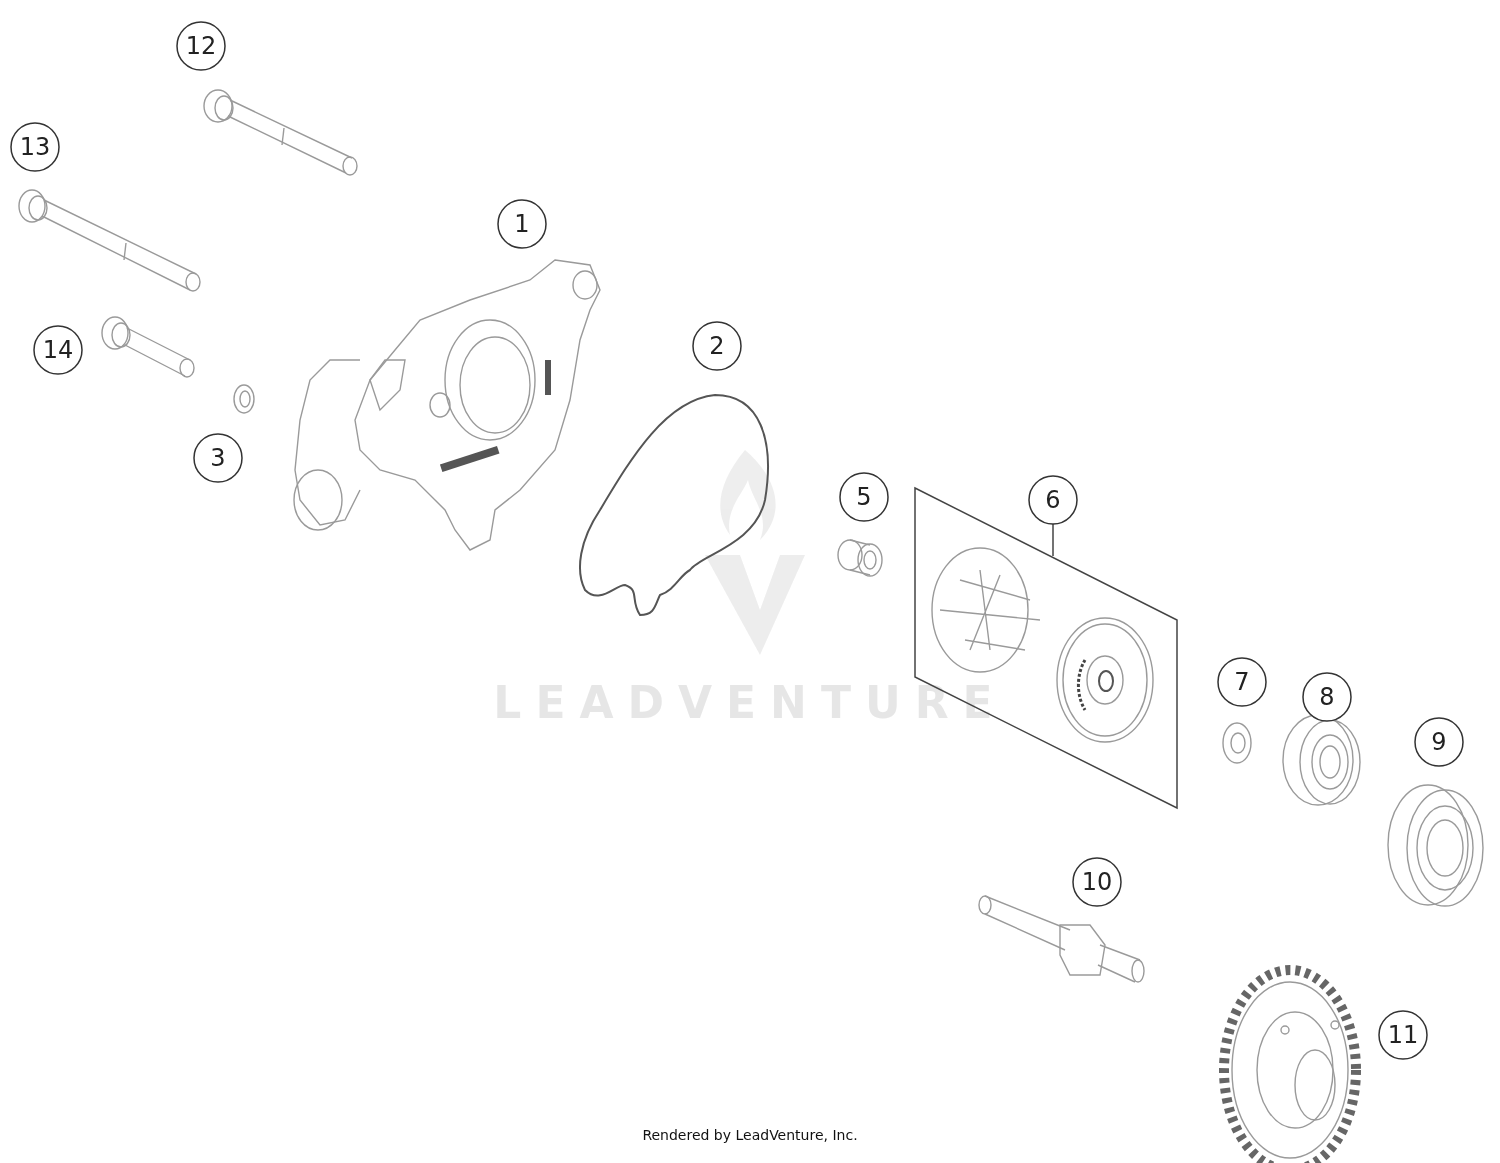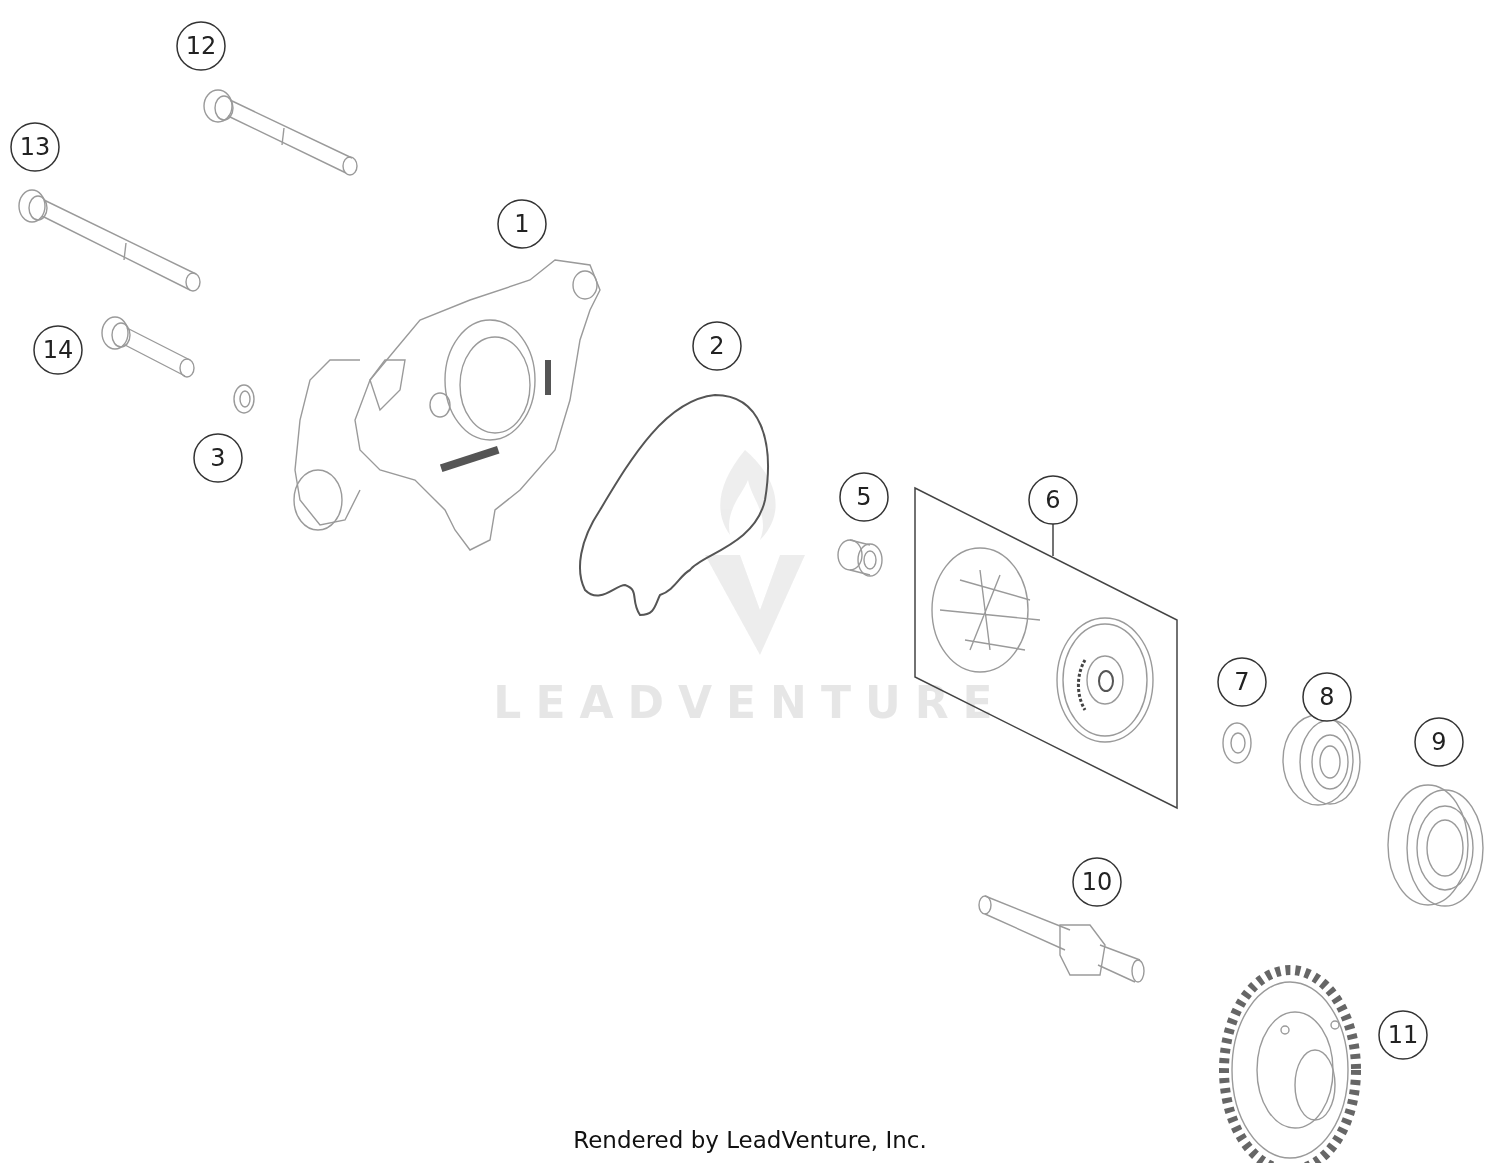--- a/index.html
+++ b/index.html
@@ -2,21 +2,21 @@
 <html><head>
   <meta charset="utf-8">
   <style>
     html, body { margin: 0; padding: 0; background: #ffffff; }
     body { width: 1500px; height: 1163px; position: relative; overflow: hidden;
            font-family: "DejaVu Sans", sans-serif; }
     #diagram { position: absolute; left: 0; top: 0; width: 1500px; height: 1163px; }
     .callout-text { font-family: "DejaVu Sans", sans-serif; font-size: 24px; fill: #222; text-anchor: middle; dominant-baseline: central; }
     .watermark-text { font-family: "DejaVu Sans", sans-serif; font-size: 44px; letter-spacing: 14px; fill: #e4e4e4; text-anchor: middle; font-weight: bold; }
     .footer { position: absolute; left: 0; width: 1500px; top: 1127px; text-align: center;
-              font-family: "DejaVu Sans", sans-serif; font-size: 23px; color: #111; }
+              font-family: "DejaVu Sans", sans-serif; font-size: 14px; color: #111; }
     .part { fill: none; stroke: #9a9a9a; stroke-width: 1.4; }
     .part-dark { fill: none; stroke: #555; stroke-width: 2; }
     .leader { stroke: #444; stroke-width: 1.5; fill: none; }
   </style>
 </head>
 <body>
 
 <svg id="diagram" viewBox="0 0 1500 1163" xmlns="http://www.w3.org/2000/svg">
 
   <g opacity="0.9">

